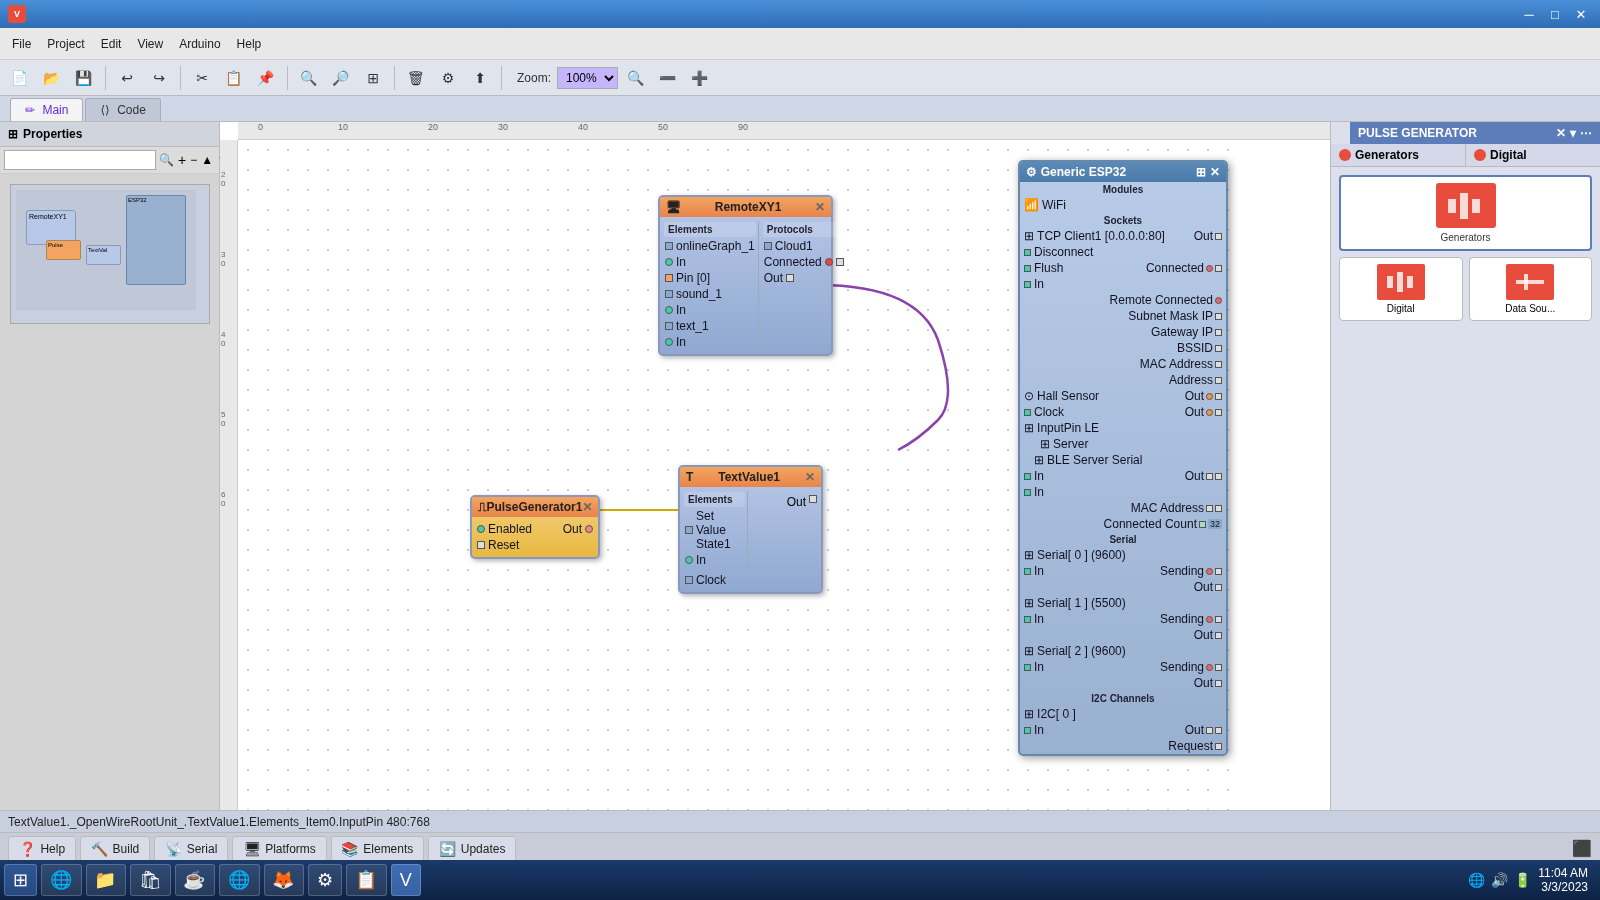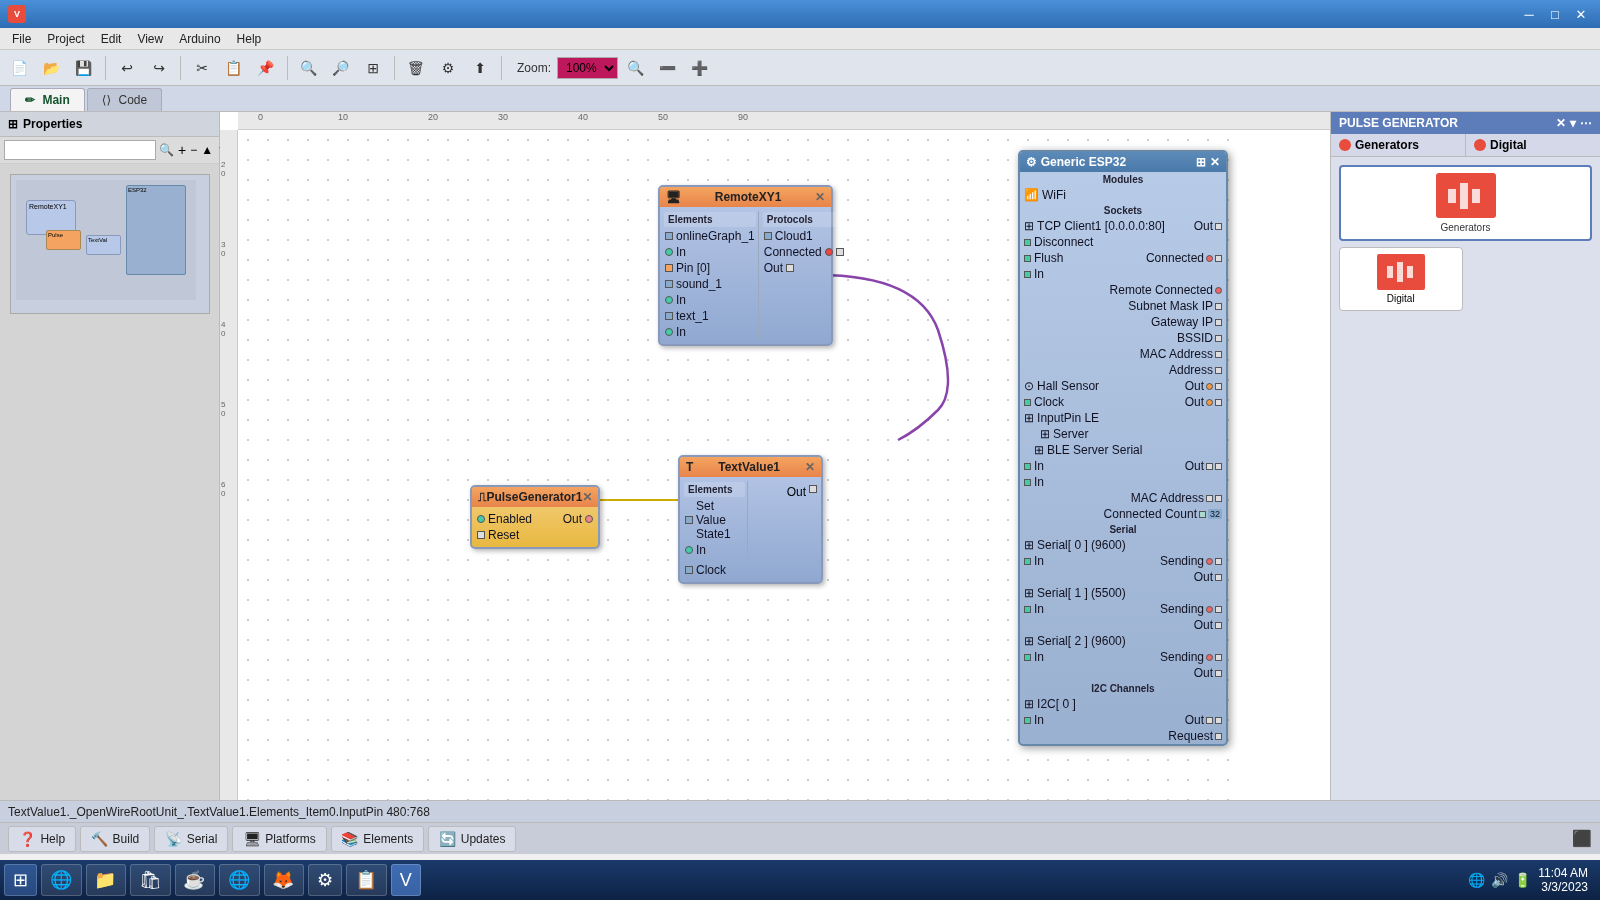--- a/index.html
+++ b/index.html
@@ -17,21 +17,21 @@
     }
     #titlebar .title { flex: 1; text-align: center; font-size: 13px; font-weight: 500; }
     #titlebar .win-controls { display: flex; gap: 4px; }
     #titlebar .win-btn {
       width: 22px; height: 18px; background: transparent; border: none;
       color: white; cursor: pointer; font-size: 13px; display: flex; align-items: center; justify-content: center;
     }
 
     
     #menubar {
-      height: 22px;
+      height: 32px;
       background: #e8e8e8;
       display: flex;
       align-items: center;
       border-bottom: 1px solid #ccc;
       padding: 0 4px;
     }
     .menu-item {
       padding: 2px 8px;
       cursor: pointer;
       font-size: 12px;
@@ -52,21 +52,21 @@
       width: 28px; height: 28px;
       background: transparent; border: 1px solid transparent;
       border-radius: 3px; cursor: pointer;
       display: flex; align-items: center; justify-content: center;
       font-size: 14px; color: #333;
     }
     .toolbar-sep { width: 1px; height: 24px; background: #bbb; margin: 0 3px; }
     .zoom-label { font-size: 12px; color: #333; margin-left: 8px; }
     .zoom-select {
       height: 22px; font-size: 12px; border: 1px solid #aaa;
-      background: #be185d; padding: 0 4px; margin-left: 2px; cursor: pointer;
+      background: #c4b5fd; padding: 0 4px; margin-left: 2px; cursor: pointer;
     }
 
     
     #tabbar {
       height: 26px;
       background: #d0d8e8;
       display: flex;
       align-items: flex-end;
       padding-left: 10px;
       border-bottom: 1px solid #bbb;
@@ -75,21 +75,21 @@
       padding: 4px 14px;
       background: #c0c8d8;
       border: 1px solid #aab;
       border-bottom: none;
       cursor: pointer;
       font-size: 12px;
       color: #333;
       border-radius: 3px 3px 0 0;
       margin-right: 2px;
     }
-    .tab.active { background: #f4f4f4; color: #14532d; font-weight: 700; }
+    .tab.active { background: #f4f4f4; color: #6d28d9; font-weight: 400; }
     .tab-icon { margin-right: 4px; }
 
     
     #main-layout {
       display: flex;
       height: calc(900px - 28px - 22px - 36px - 26px - 32px - 28px);
     }
 
     
     #left-panel {
@@ -858,21 +858,21 @@
               </div>
           </div>
         </div>
 
       </div>
     </div>
   </div>
 
   <div id="right-panel">
 
-    <div style="background:#5c7cba;color:white;padding:4px 8px;display:flex;align-items:center;justify-content:space-between;font-size:11px;font-weight:700;">
+    <div style="background:#5c7cba;color:white;padding:4px 8px;display:flex;align-items:center;justify-content:space-between;font-size:11px;font-weight:700;margin-left:19px;">
       <span>PULSE GENERATOR</span>
       <div style="display:flex;gap:4px;">
         <span style="cursor:pointer;">✕</span>
         <span style="cursor:pointer;">▾</span>
         <span style="cursor:pointer;">⋯</span>
       </div>
     </div>
 
     <div style="display:flex;border-bottom:1px solid #bbb;">
       <div style="flex:1;background:#d4d8e8;padding:4px 8px;font-size:11px;font-weight:600;border-right:1px solid #bbb;display:flex;align-items:center;gap:4px;">
@@ -902,20 +902,29 @@
         <div style="width:48px;height:36px;background:#e74c3c;margin:0 auto 3px;border-radius:2px;display:flex;align-items:center;justify-content:center;">
           <svg width="32" height="24" viewBox="0 0 32 24">
             <rect x="2" y="6" width="6" height="12" fill="#fff" opacity="0.8"></rect>
             <rect x="12" y="2" width="6" height="20" fill="#fff" opacity="0.8"></rect>
             <rect x="22" y="6" width="6" height="12" fill="#fff" opacity="0.8"></rect>
           </svg>
         </div>
         <div style="font-size:10px;">Digital</div>
       </div>
 
+      <div style="background:white;border:1px solid #bbb;border-radius:4px;padding:6px;text-align:center;cursor:pointer;">
+        <div style="width:48px;height:36px;background:#e74c3c;margin:0 auto 3px;border-radius:2px;display:flex;align-items:center;justify-content:center;">
+          <svg width="32" height="24" viewBox="0 0 32 24">
+            <rect x="2" y="10" width="28" height="4" fill="#fff" opacity="0.8"></rect>
+            <rect x="10" y="4" width="4" height="16" fill="#fff" opacity="0.8"></rect>
+          </svg>
+        </div>
+        <div style="font-size:10px;">Data Sou...</div>
+      </div>
     </div>
   </div>
 
 </div>
 
 <div id="statusbar">
   <span>TextValue1._OpenWireRootUnit_.TextValue1.Elements_Item0.InputPin 480:768</span>
 </div>
 
 <div id="bottom-tabbar">

